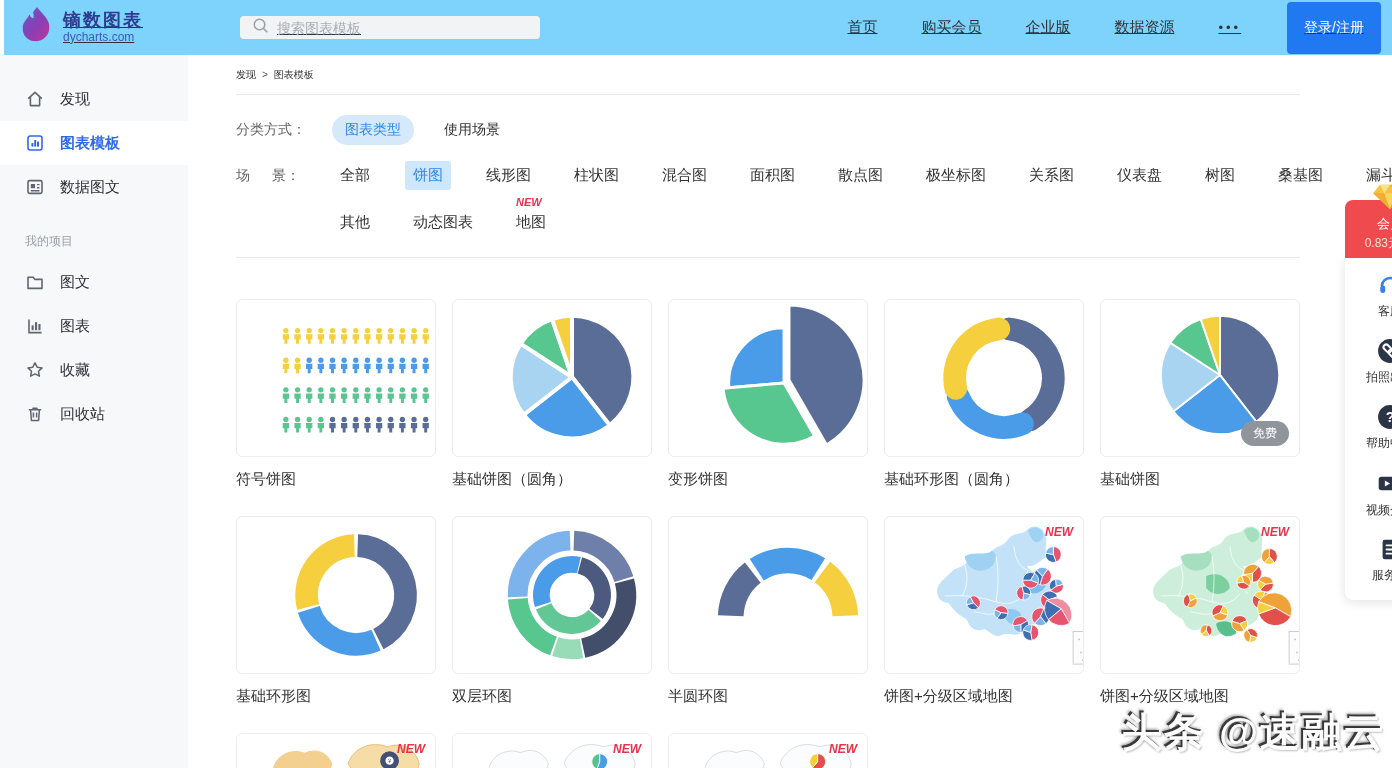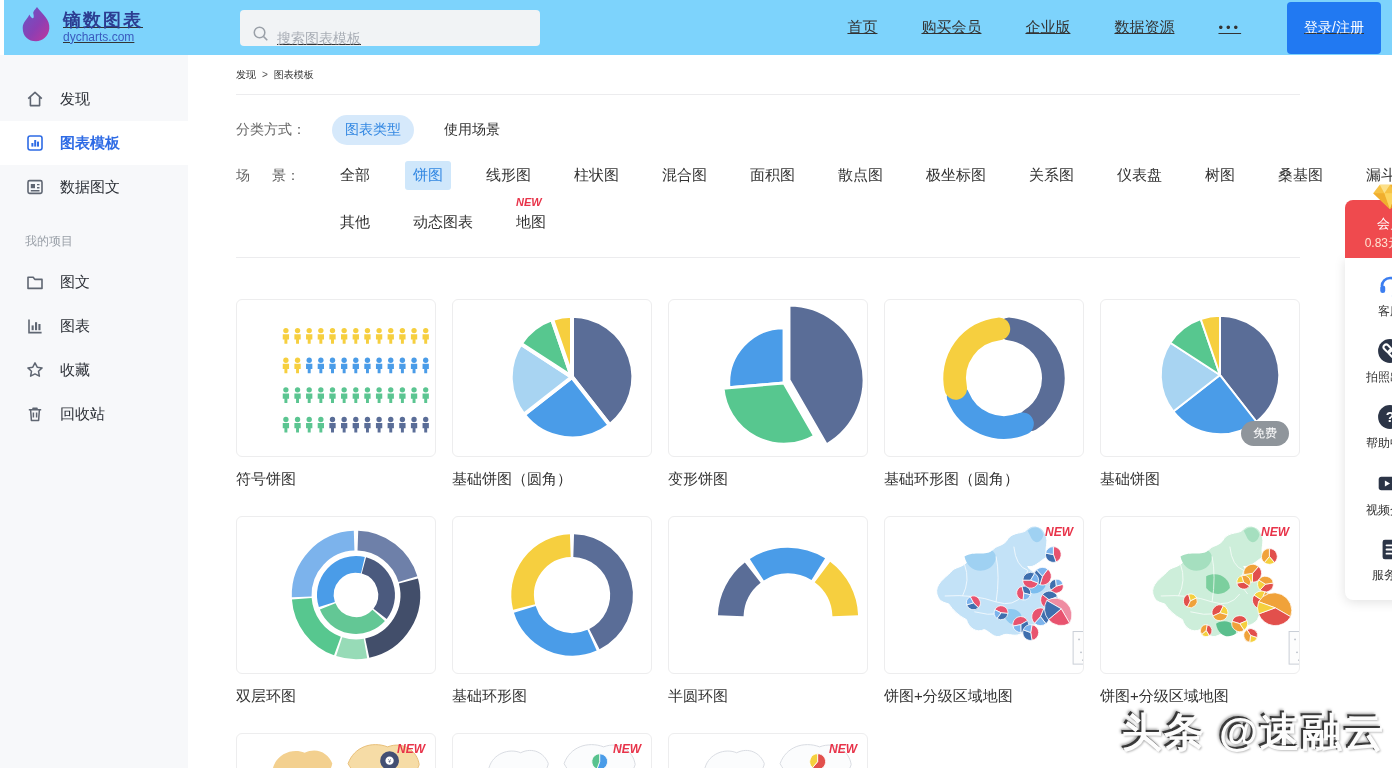--- a/index.html
+++ b/index.html
@@ -5,21 +5,21 @@
   * { margin:0; padding:0; box-sizing:border-box; }
   html,body { width:1392px; height:768px; overflow:hidden; }
   body { font-family:"Liberation Sans","DejaVu Sans",sans-serif; background:#fff; position:relative; color:#333; }
 
   
   .header { position:absolute; top:0; left:4px; width:1392px; height:55px; background:#7dd3fc; display:flex; align-items:center; z-index:20;text-decoration:underline; }
   .logo-wrap { width:236px; display:flex; align-items:center; padding-left:13px; gap:8px; }
   .logo-text { display:flex; flex-direction:column; line-height:1.1; }
   .logo-title { font-size:18px; font-weight:bold; color:#2c3d92; letter-spacing:2px; }
   .logo-sub { font-size:12px; color:#3a5bbf; }
-  .search-box { width:300px; height:36px; background:#f1f3f5; border-radius:4px; display:flex; align-items:flex-end; padding:0 12px; gap:8px; }
+  .search-box { width:300px; height:23px; background:#f1f3f5; border-radius:4px; display:flex; align-items:center; padding:0 12px; gap:8px; }
   .search-box input { border:none; outline:none; background:transparent; font-size:14px; color:#333; width:240px; font-family:inherit; }
   .search-box input::placeholder { color:#a8adb5; }
   .top-nav { margin-left:auto; display:flex; align-items:center; gap:44px; font-size:15px; color:#333; }
   .top-nav .nav-item { cursor:pointer; white-space:nowrap; }
   .more-dots { font-size:13px; letter-spacing:3px; color:#333; }
   .login-btn { margin-left:46px; margin-right:15px; background:#2179f2; color:#fff; font-size:14px; padding:17px 17px; border-radius:4px; border:none; cursor:pointer; white-space:nowrap; font-family:inherit; }
 
   
   .sidebar { position:absolute; top:55px; left:0; width:188px; bottom:0; background:#f7f8fa; z-index:10; padding-top:22px; }
   .side-item { height:44px; display:flex; align-items:center; gap:15px; padding-left:25px; font-size:15px; color:#2b2f36; cursor:pointer; }
@@ -488,41 +488,41 @@
             <path d="M100 76 L49.7 43.3 A60 60 0 0 1 80.5 19.3 Z" fill="#57c78f" stroke="#fff" stroke-width="2" stroke-linejoin="round"></path>
             <path d="M100 76 L80.5 19.3 A60 60 0 0 1 100.0 16.0 Z" fill="#f6cf3f" stroke="#fff" stroke-width="2" stroke-linejoin="round"></path>
           </svg>
           <span class="pill-badge">免费</span>
         </div>
         <div class="card-title">基础饼图</div>
       </div>
       <div class="card">
         <div class="thumb">
           <svg width="198" height="156" viewBox="0 0 200 158">
+            <path d="M101.7 29.0 A50 50 0 0 1 122.7 123.6" fill="none" stroke="#5a6d97" stroke-width="23" stroke-linecap="butt"></path>
+            <path d="M120.3 124.7 A50 50 0 0 1 52.2 93.6" fill="none" stroke="#4a9ce8" stroke-width="23" stroke-linecap="butt"></path>
+            <path d="M51.5 91.1 A50 50 0 0 1 98.3 29.0" fill="none" stroke="#f6cf3f" stroke-width="23" stroke-linecap="butt"></path>
+          </svg>
+        </div>
+        <div class="card-title">基础环形图</div>
+      </div>
+      <div class="card">
+        <div class="thumb">
+          <svg width="198" height="156" viewBox="0 0 200 158">
             <path d="M101.9 24.0 A55 55 0 0 1 152.6 62.9" fill="none" stroke="#6e80a9" stroke-width="20" stroke-linecap="butt"></path>
             <path d="M153.1 64.8 A55 55 0 0 1 111.4 132.8" fill="none" stroke="#424e6a" stroke-width="20" stroke-linecap="butt"></path>
             <path d="M109.6 133.2 A55 55 0 0 1 83.0 131.3" fill="none" stroke="#97dbb7" stroke-width="20" stroke-linecap="butt"></path>
             <path d="M81.2 130.7 A55 55 0 0 1 45.1 82.8" fill="none" stroke="#57c78f" stroke-width="20" stroke-linecap="butt"></path>
             <path d="M45.0 80.9 A55 55 0 0 1 98.1 24.0" fill="none" stroke="#7cb3ec" stroke-width="20" stroke-linecap="butt"></path>
             <path d="M108.0 49.1 A31 31 0 0 1 124.4 98.1" fill="none" stroke="#4b5a7e" stroke-width="17" stroke-linecap="butt"></path>
             <path d="M123.0 99.7 A31 31 0 0 1 71.3 90.6" fill="none" stroke="#63c795" stroke-width="17" stroke-linecap="butt"></path>
             <path d="M70.5 88.6 A31 31 0 0 1 107.0 48.8" fill="none" stroke="#4a9ce8" stroke-width="17" stroke-linecap="butt"></path>
           </svg>
         </div>
         <div class="card-title">双层环图</div>
-      </div>
-      <div class="card">
-        <div class="thumb">
-          <svg width="198" height="156" viewBox="0 0 200 158">
-            <path d="M101.7 29.0 A50 50 0 0 1 122.7 123.6" fill="none" stroke="#5a6d97" stroke-width="23" stroke-linecap="butt"></path>
-            <path d="M120.3 124.7 A50 50 0 0 1 52.2 93.6" fill="none" stroke="#4a9ce8" stroke-width="23" stroke-linecap="butt"></path>
-            <path d="M51.5 91.1 A50 50 0 0 1 98.3 29.0" fill="none" stroke="#f6cf3f" stroke-width="23" stroke-linecap="butt"></path>
-          </svg>
-        </div>
-        <div class="card-title">基础环形图</div>
       </div>
       <div class="card">
         <div class="thumb">
           <svg width="198" height="156" viewBox="0 0 200 158">
             <path d="M42.0 100.0 A58 58 0 0 1 64.3 56.3" fill="none" stroke="#5a6d97" stroke-width="26" stroke-linecap="butt"></path>
             <path d="M68.4 53.4 A58 58 0 0 1 130.7 52.8" fill="none" stroke="#4a9ce8" stroke-width="26" stroke-linecap="butt"></path>
             <path d="M134.9 55.7 A58 58 0 0 1 158.0 100.0" fill="none" stroke="#f6cf3f" stroke-width="26" stroke-linecap="butt"></path>
           </svg>
         </div>
         <div class="card-title">半圆环图</div>

